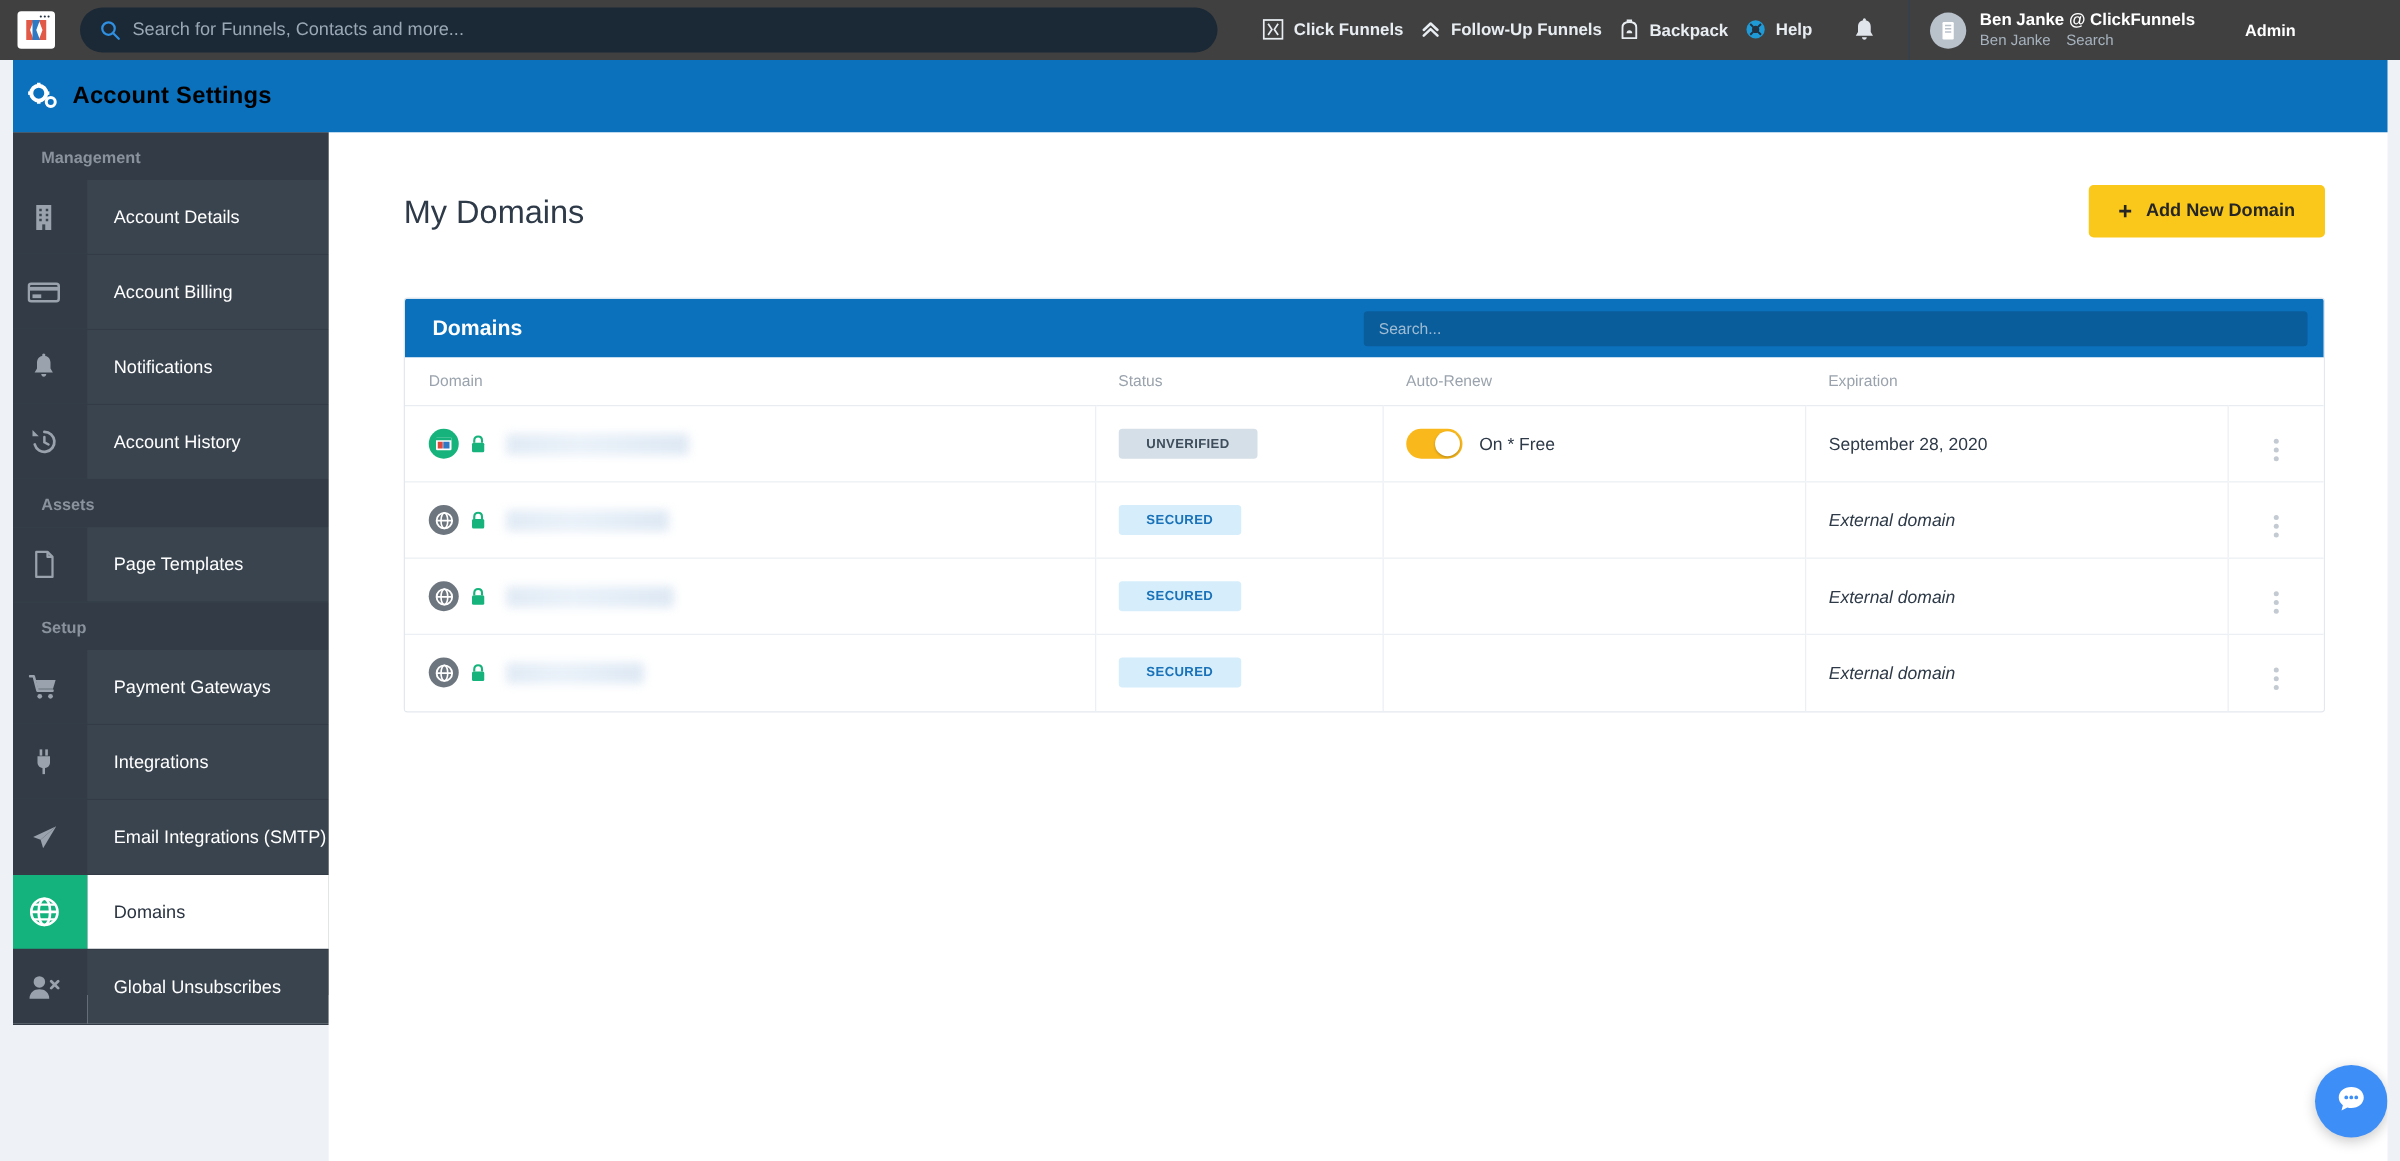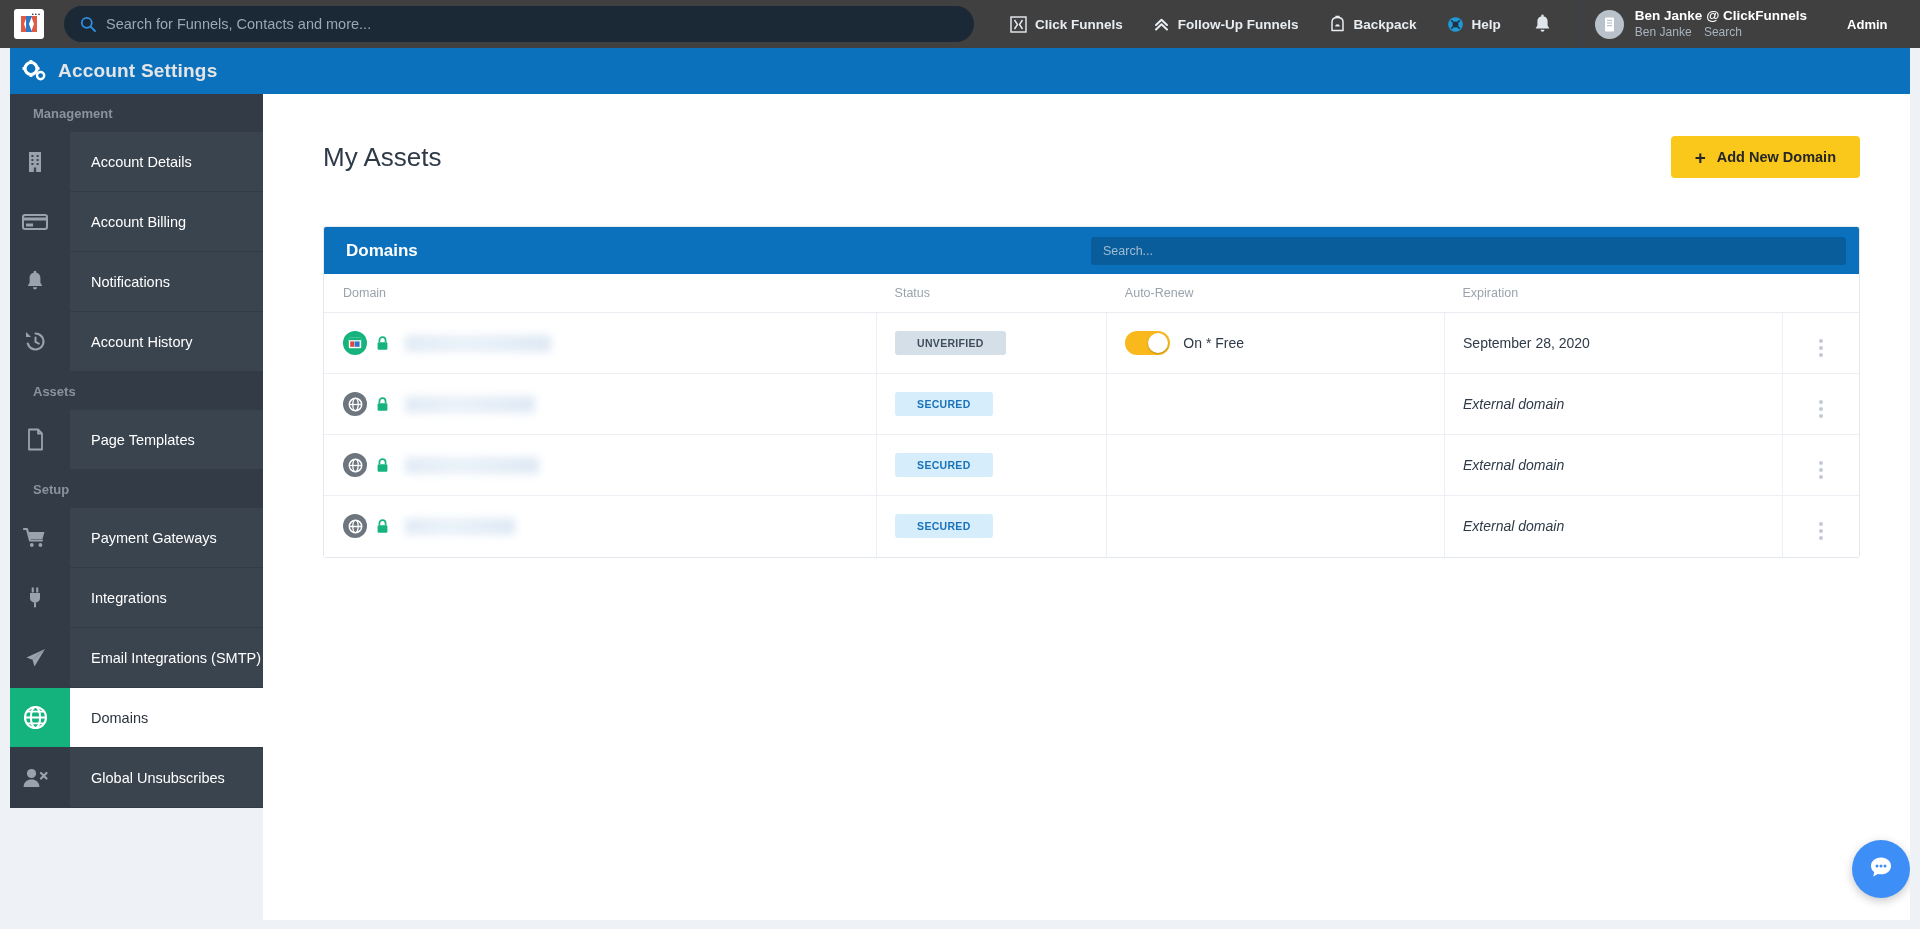--- a/index.html
+++ b/index.html
@@ -46,21 +46,21 @@
   }
   .searchwrap .s-icon { margin-right: 10px; display:flex; }
   .searchwrap input {
     background: transparent; border: none; outline: none;
     color: #c3ccd6; font-size: 14.5px;
     font-family: "Liberation Sans", sans-serif;
     width: 100%;
   }
   .searchwrap input::placeholder { color: #9aa7b4; }
 
-  .navlinks { display: flex; align-items: center; margin-left: 36px; gap: 30px; }
+  .navlinks { display: flex; align-items: flex-start; margin-left: 36px; gap: 13px; }
   .navlink {
     display: flex; align-items: center; gap: 8px;
     color: #e8edf2; font-size: 13.5px; font-weight: bold;
     cursor: pointer; white-space: nowrap;
   }
   .navlink svg { display:block; }
 
   .bell { margin-left: 32px; display:flex; align-items:center; cursor:pointer; }
 
   .sep { width: 1px; height: 48px; background: #33414f; margin-left: 26px; }
@@ -79,25 +79,25 @@
   .user-bot { color: #a7b3bf; font-size: 12px; white-space: nowrap; }
   .user-bot .role { margin-left: 9px; }
   .adminlbl {
     margin-left: 40px; margin-right: 24px;
     color: #ffffff; font-size: 13px; font-weight: bold;
     cursor: pointer; white-space: nowrap;
   }
 
   
   .pagebar {
-    height: 46px;
+    height: 58px;
     background: #0b71bd;
     display: flex; align-items: center;
     padding-left: 22px;
-    color: #e5e5e5;
+    color: #000000;
   }
   .pagebar .gear { margin-right: 12px; display: flex; }
   .pagebar .title { font-size: 19px; font-weight: bold; letter-spacing: .2px; }
 
   
   .body-wrap { display: flex; height: 826px; }
 
   
   .sidebar {
     width: 263px; flex: 0 0 263px;
@@ -504,21 +504,21 @@
           <path d="M19 6 L24.5 11.5 M24.5 6 L19 11.5" stroke="#9aa3ad" stroke-width="2.2" stroke-linecap="round"></path>
         </svg>
       </div>
       <div class="nav-text">Global Unsubscribes</div>
     </div>
   </div>
 
   <div class="main">
 
     <div class="main-head">
-      <div class="page-title">My Assets</div>
+      <div class="page-title">My Domains</div>
       <button class="btn-add">
         <span class="plus">+</span>
         <span>Add New Domain</span>
       </button>
     </div>
 
     <div class="panel">
 
       <div class="panel-head">
         <div class="ptitle">Domains</div>

